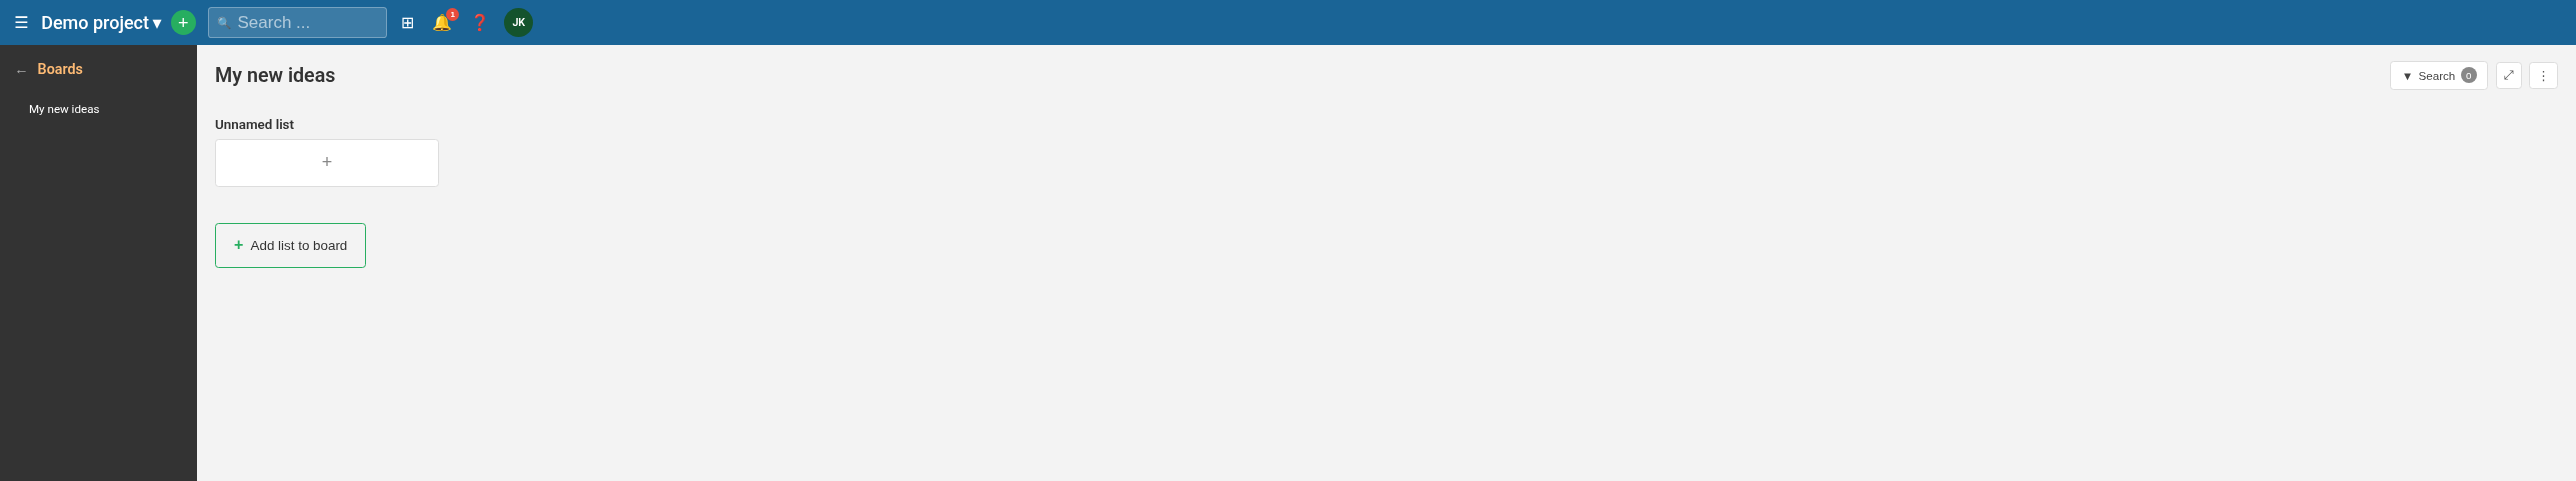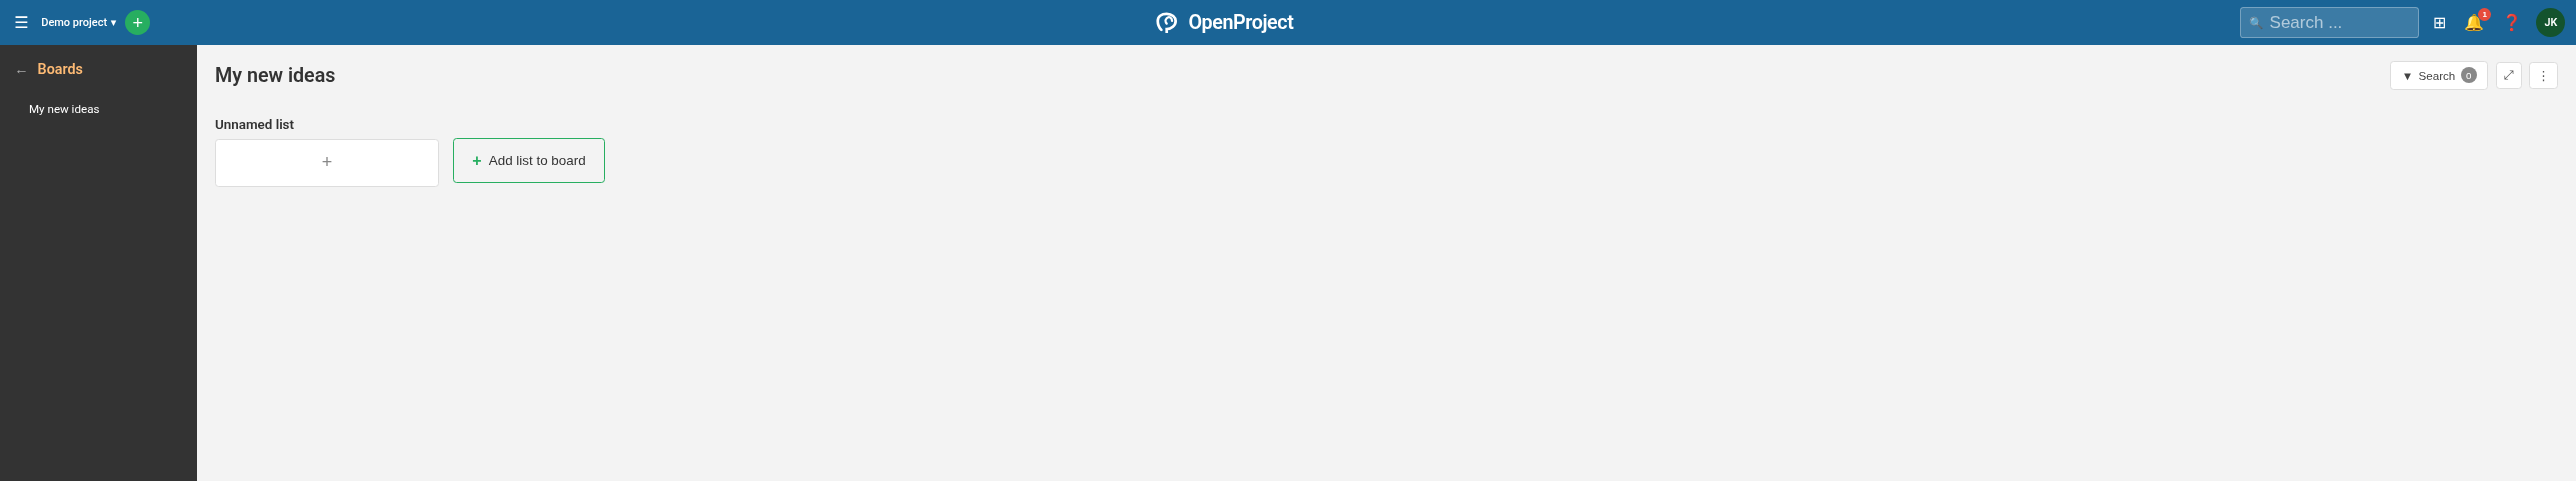--- a/index.html
+++ b/index.html
@@ -21,21 +21,21 @@
       gap: 9px;
       min-width: 197px;
     }
     .hamburger-icon {
       color: white;
       font-size: 16px;
       cursor: pointer;
     }
     .project-name {
       color: white;
-      font-size: 11px;
+      font-size: 18px;
       font-weight: 500;
       cursor: pointer;
       display: flex;
       align-items: center;
       gap: 3.6px;
     }
     .add-project-btn {
       width: 25px;
       height: 25px;
       border-radius: 50%;
@@ -223,20 +223,21 @@
       font-size: 12.5px;
       background: white;
     }
 
     
     .board-area {
       padding: 14.3px 18px;
       display: flex;
       align-items: flex-start;
       gap: 14.3px;
+      flex-direction: column;
     }
     .board-column {
       width: 224px;
       flex-shrink: 0;
     }
     .column-title {
       font-size: 13.4px;
       font-weight: 600;
       color: #333;
       margin-bottom: 7.2px;
@@ -300,29 +301,20 @@
     </button>
     <span class="project-name">
       <span>Demo project</span>
       <span>▾</span>
     </span>
     <button class="add-project-btn">
       <span>+</span>
     </button>
   </div>
 
-  <div class="nav-center">
-    <div class="op-logo">
-      <svg class="op-logo-mark" viewBox="0 0 32 24" fill="none" xmlns="http://www.w3.org/2000/svg">
-        <path d="M8 20 C8 20 4 16 4 10 C4 5 8 2 14 2 C20 2 24 6 24 10 C24 15 19 19 14 19 L14 24" stroke="white" stroke-width="3" fill="none" stroke-linecap="round"></path>
-        <path d="M14 13 C14 13 11 10 14 7 C17 4 20 7 20 10" stroke="white" stroke-width="2.5" fill="none" stroke-linecap="round"></path>
-      </svg>
-      <span class="logo-text">OpenProject</span>
-    </div>
-  </div>
 
   <div class="nav-right">
     <div class="search-box">
       <span class="search-icon">🔍</span>
       <input type="text" placeholder="Search ..." style="">
     </div>
     <button class="nav-icon-btn">
       <span>⊞</span>
     </button>
     <button class="nav-icon-btn">

